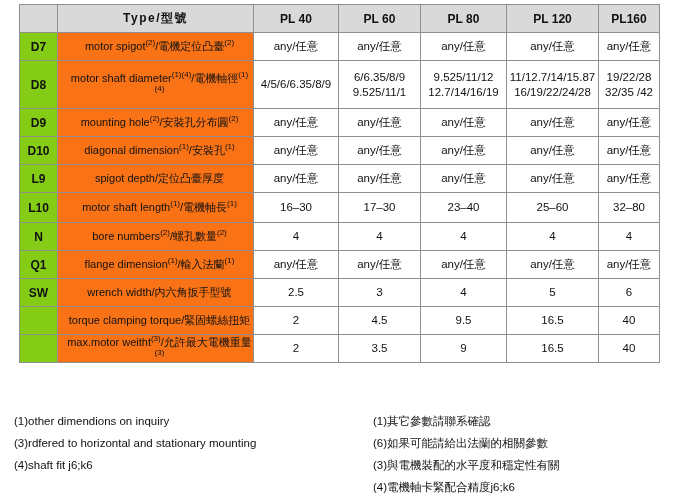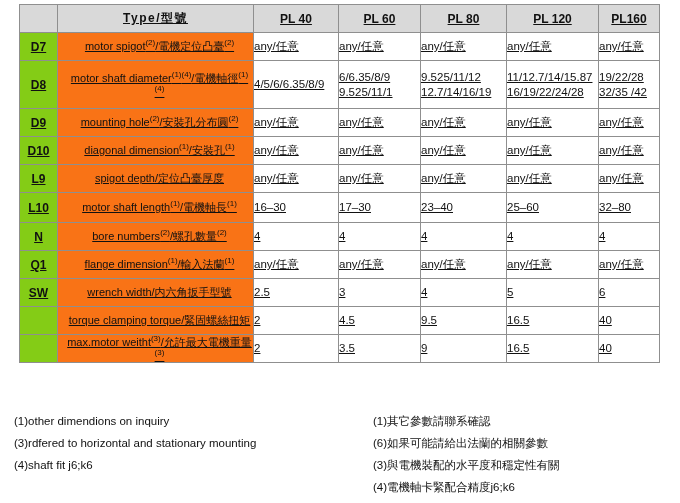--- a/index.html
+++ b/index.html
@@ -13,21 +13,20 @@
     -webkit-font-smoothing: antialiased;
   }
   .page { position: relative; width: 680px; height: 503px; overflow: hidden; }
 
   table.spec {
     position: absolute;
     left: 19px;
     top: 4px;
     border-collapse: collapse;
     table-layout: fixed;
-    text-decoration: underline;
   }
   .spec th, .spec td {
     border: 1px solid #8f8f8f;
     padding: 0;
     overflow: hidden;
   }
   .spec thead th {
     background: #d9d9d9;
     font-size: 12px;
     font-weight: bold;
@@ -42,20 +41,21 @@
     background: #84cc16;
   }
   td.label {
     font-size: 11px;
     text-align: center;
     padding-left: 8px;
     background: #f97316;
   }
   td.val {
     font-size: 11.5px;
+    text-align: center;
     white-space: pre-line;
     line-height: 15px;
     background: #ffffff;
   }
   sup { font-size: 8px; line-height: 0; }
 
   tr.h28 td { height: 27px; }
   tr.h30 td { height: 29px; }
   tr.h48 td { height: 47px; }
 

